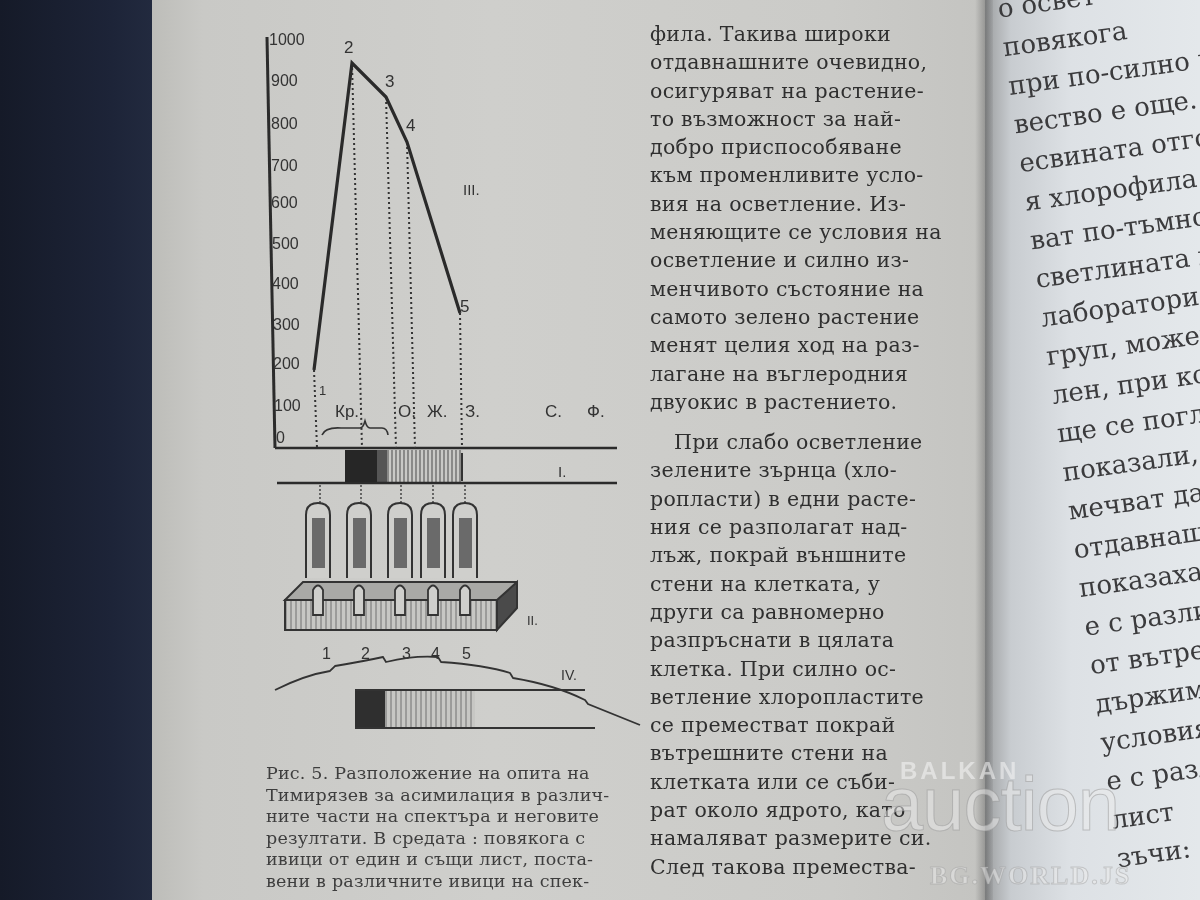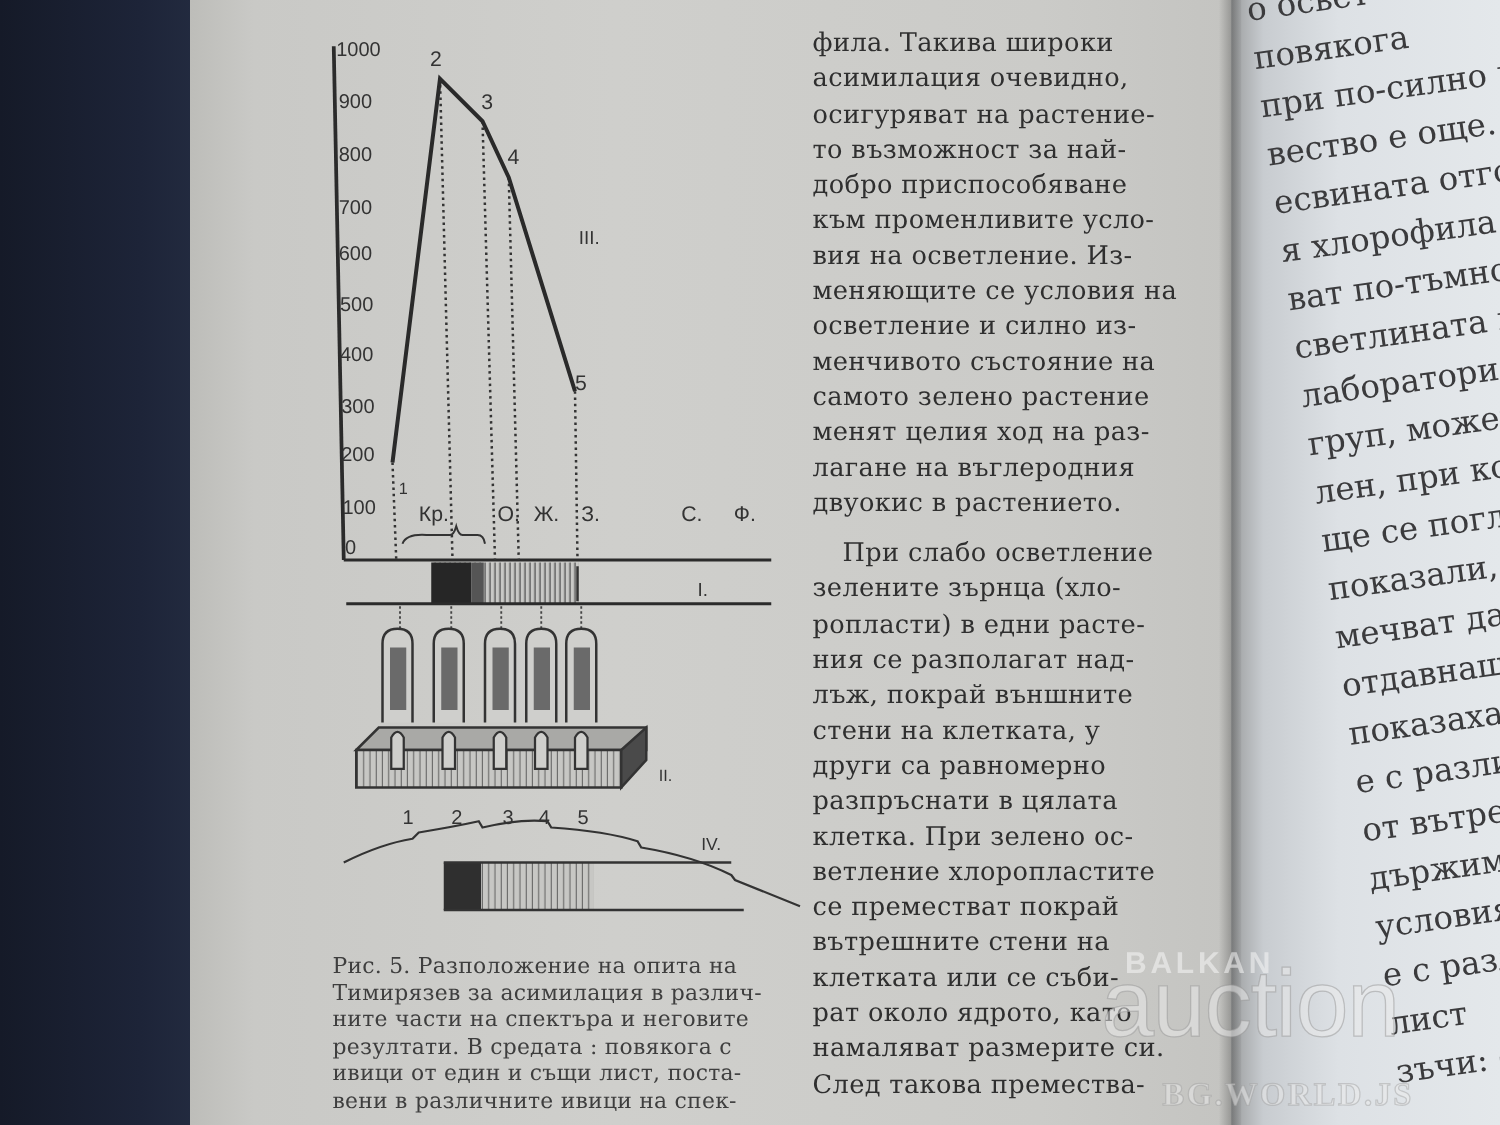--- a/index.html
+++ b/index.html
@@ -231,42 +231,42 @@
   <div>Рис. 5. Разположение на  опита на</div>
   <div>Тимирязев за асимилация в различ-</div>
   <div>ните части на спектъра и неговите</div>
   <div>резултати.  В средата :  повякога с</div>
   <div>ивици от един и същи лист,  поста-</div>
   <div>вени в различните  ивици на спек-</div>
 </div>
 
 <div class="body-col">
   <div class="line">фила. Такива широки</div>
-  <div class="line">асимилация очевидно,</div>
+  <div class="line">отдавнашните очевидно,</div>
   <div class="line">осигуряват на растение-</div>
   <div class="line">то възможност за най-</div>
   <div class="line">добро приспособяване</div>
   <div class="line">към променливите усло-</div>
   <div class="line">вия на осветление. Из-</div>
   <div class="line">меняющите се условия на</div>
   <div class="line">осветление и силно из-</div>
   <div class="line">менчивото състояние на</div>
   <div class="line">самото зелено растение</div>
   <div class="line">менят целия ход на раз-</div>
   <div class="line">лагане на въглеродния</div>
   <div class="line last">двуокис в растението.</div>
   <div class="line indent">При слабо осветление</div>
   <div class="line">зелените зърнца (хло-</div>
   <div class="line">ропласти) в едни расте-</div>
   <div class="line">ния се разполагат над-</div>
   <div class="line">лъж, покрай външните</div>
   <div class="line">стени на клетката, у</div>
   <div class="line">други са равномерно</div>
   <div class="line">разпръснати в цялата</div>
-  <div class="line">клетка. При зелено ос-</div>
+  <div class="line">клетка. При силно ос-</div>
   <div class="line">ветление хлоропластите</div>
   <div class="line">се преместват покрай</div>
   <div class="line">вътрешните стени на</div>
   <div class="line">клетката или се съби-</div>
   <div class="line">рат около ядрото, като</div>
   <div class="line">намаляват размерите си.</div>
   <div class="line">След такова премества-</div>
 </div>
 
 <div class="watermark">

